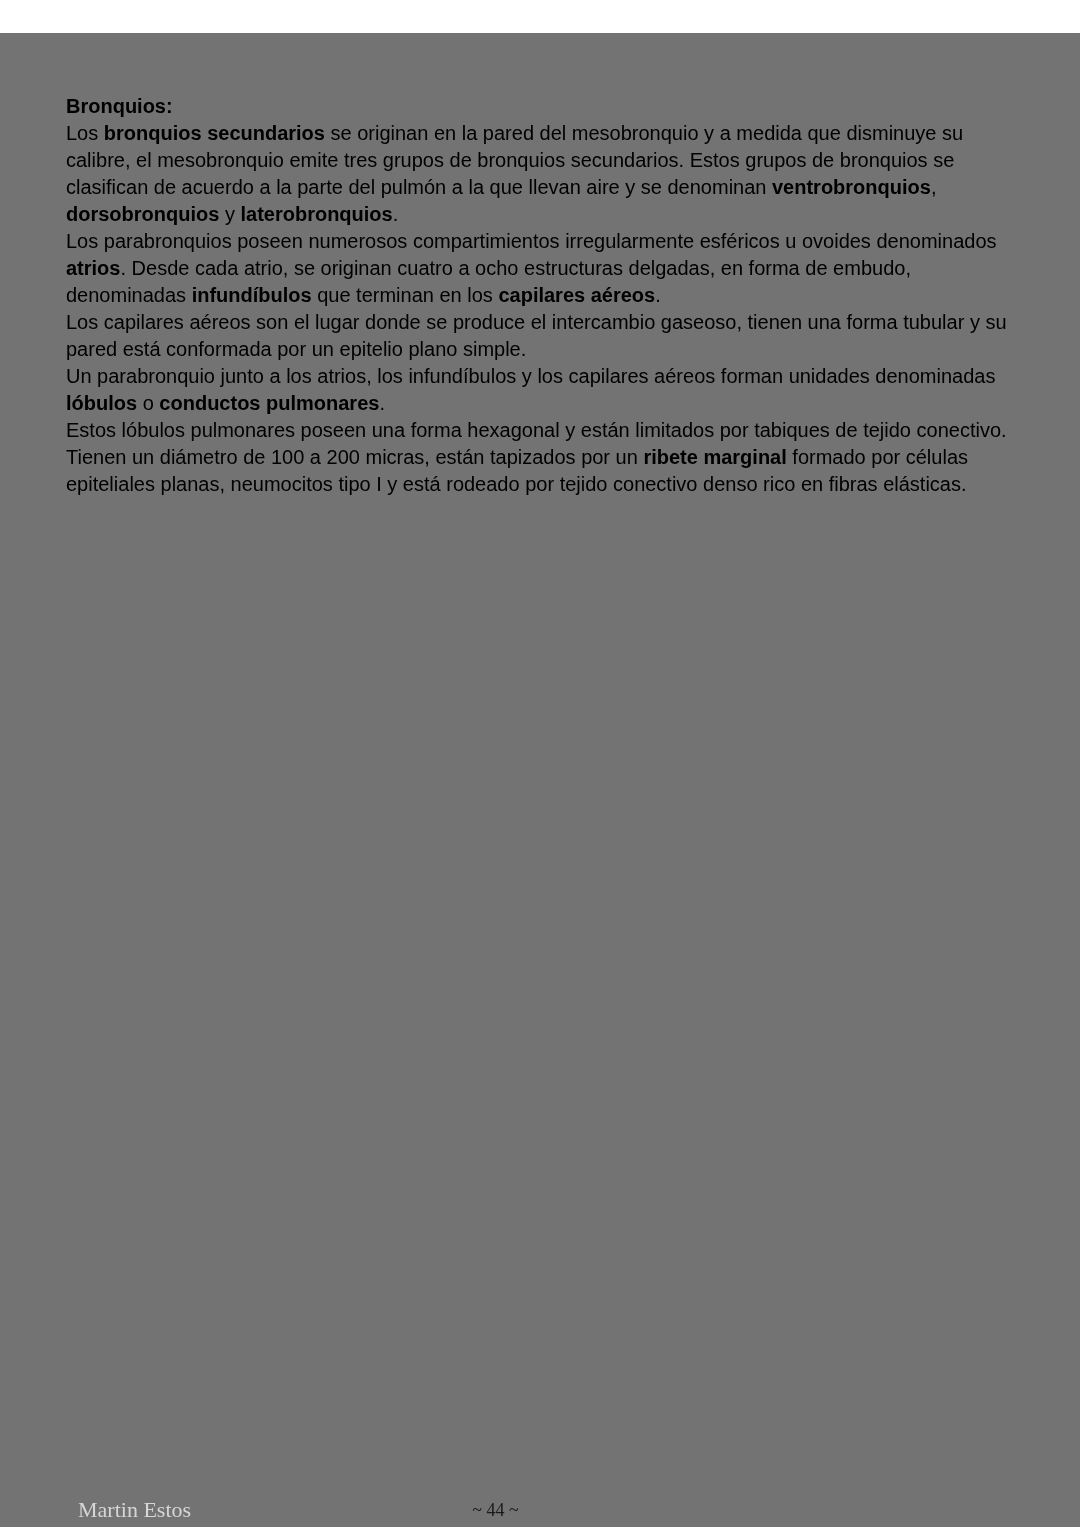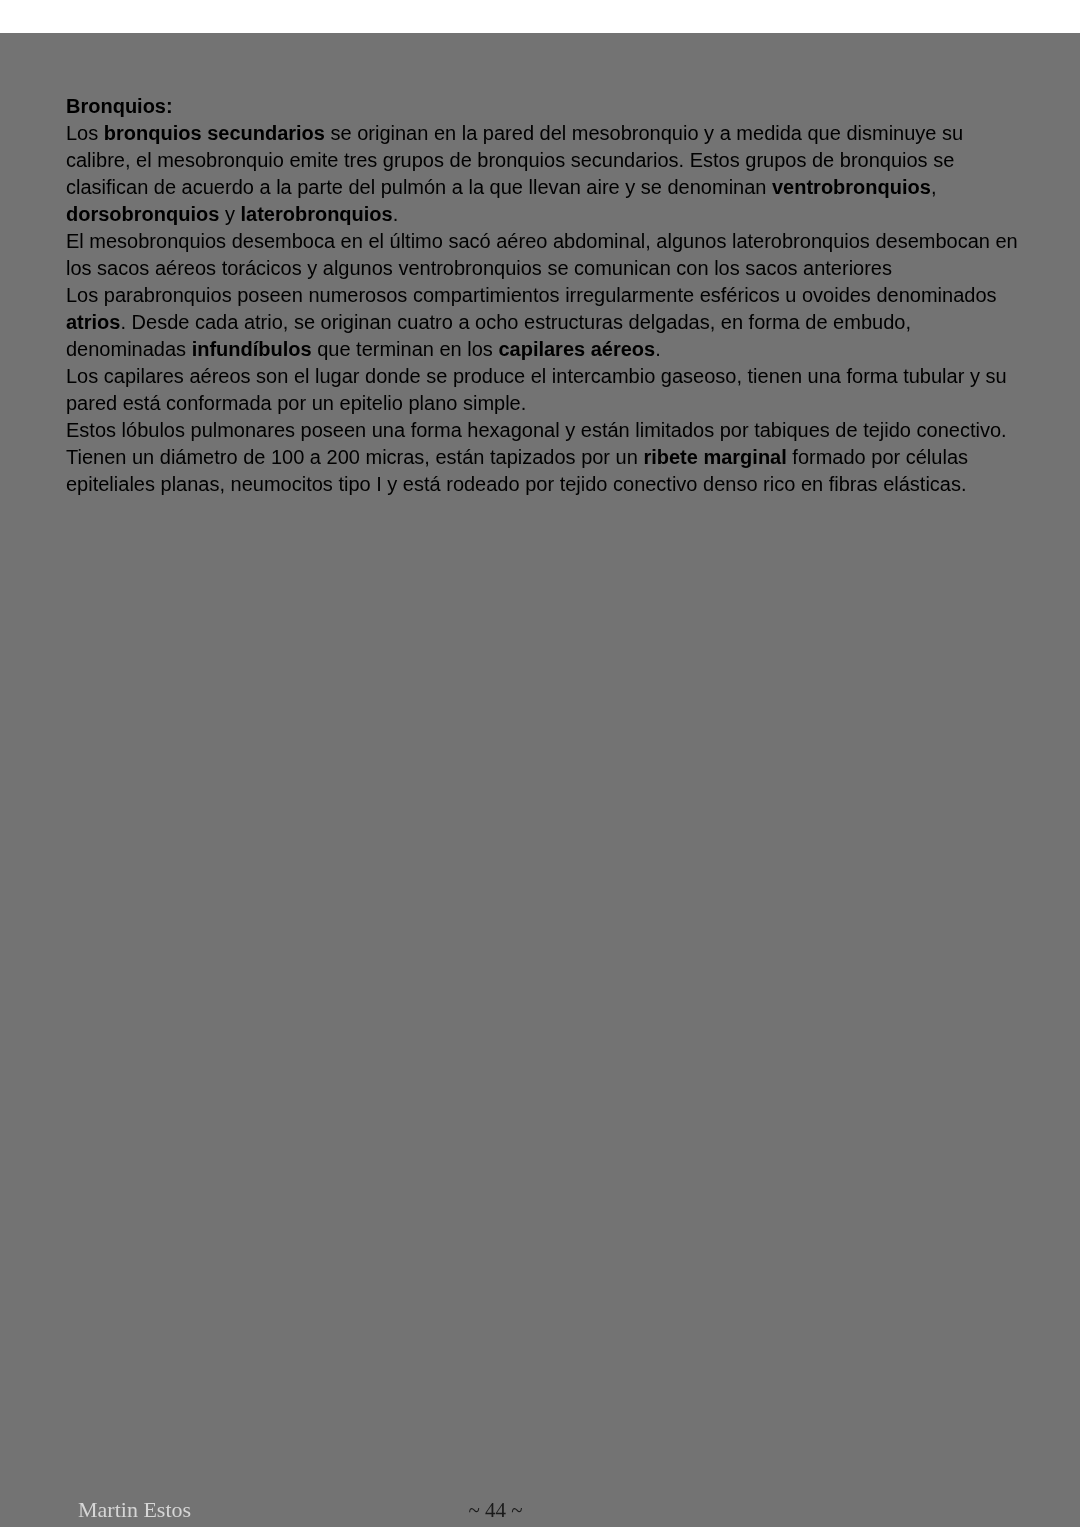--- a/index.html
+++ b/index.html
@@ -42,36 +42,36 @@
     line-height: 26px;
     color: #d6d6d6;
   }
   .footer-page-number {
     position: absolute;
     left: 0;
     top: 1464px;
     width: 991px;
     text-align: center;
     font-family: "Liberation Serif", serif;
-    font-size: 21px;
+    font-size: 18px;
     line-height: 26px;
     color: #1a1a1a;
   }
 </style>
 </head>
 <body>
 
 <div class="page">
 
   <div class="doc-body" id="doc-body">
       <p><span class="run-bold">Bronquios:</span></p>
       <p><span>Los </span><span class="run-bold">bronquios secundarios</span><span> se originan en la pared del mesobronquio y a medida que disminuye su calibre, el mesobronquio emite tres grupos de bronquios secundarios. Estos grupos de bronquios se clasifican de acuerdo a la parte del pulmón a la que llevan aire y se denominan </span><span class="run-bold">ventrobronquios</span><span>, </span><span class="run-bold">dorsobronquios</span><span> y </span><span class="run-bold">laterobronquios</span><span>.</span></p>
-      <p><span>El mesobronquios desemboca en el último sacó aéreo abdominal, algunos laterobronquios desembocan en los sacos aéreos torácicos y algunos ventrobronquios se comunican con los sacos anteriores</span></p>
       <p><span>Los parabronquios poseen numerosos compartimientos irregularmente esféricos u ovoides denominados </span><span class="run-bold">atrios</span><span>. Desde cada atrio, se originan cuatro a ocho estructuras delgadas, en forma de embudo, denominadas </span><span class="run-bold">infundíbulos</span><span> que terminan en los </span><span class="run-bold">capilares aéreos</span><span>.</span></p>
       <p><span>Los capilares aéreos son el lugar donde se produce el intercambio gaseoso, tienen una forma tubular y su pared está conformada por un epitelio plano simple.</span></p>
+      <p><span>Un parabronquio junto a los atrios, los infundíbulos y los capilares aéreos forman unidades denominadas </span><span class="run-bold">lóbulos</span><span> o </span><span class="run-bold">conductos pulmonares</span><span>.</span></p>
       <p><span>Estos lóbulos pulmonares poseen una forma hexagonal y están limitados por tabiques de tejido conectivo. Tienen un diámetro de 100 a 200 micras, están tapizados por un </span><span class="run-bold">ribete marginal</span><span> formado por células epiteliales planas, neumocitos tipo I y está rodeado por tejido conectivo denso rico en fibras elásticas.</span></p>
     </div>
 
   <div class="footer-author">Martin Estos</div>
 
   <div class="footer-page-number">~ 44 ~</div>
 
 </div>
 
 </body></html>

